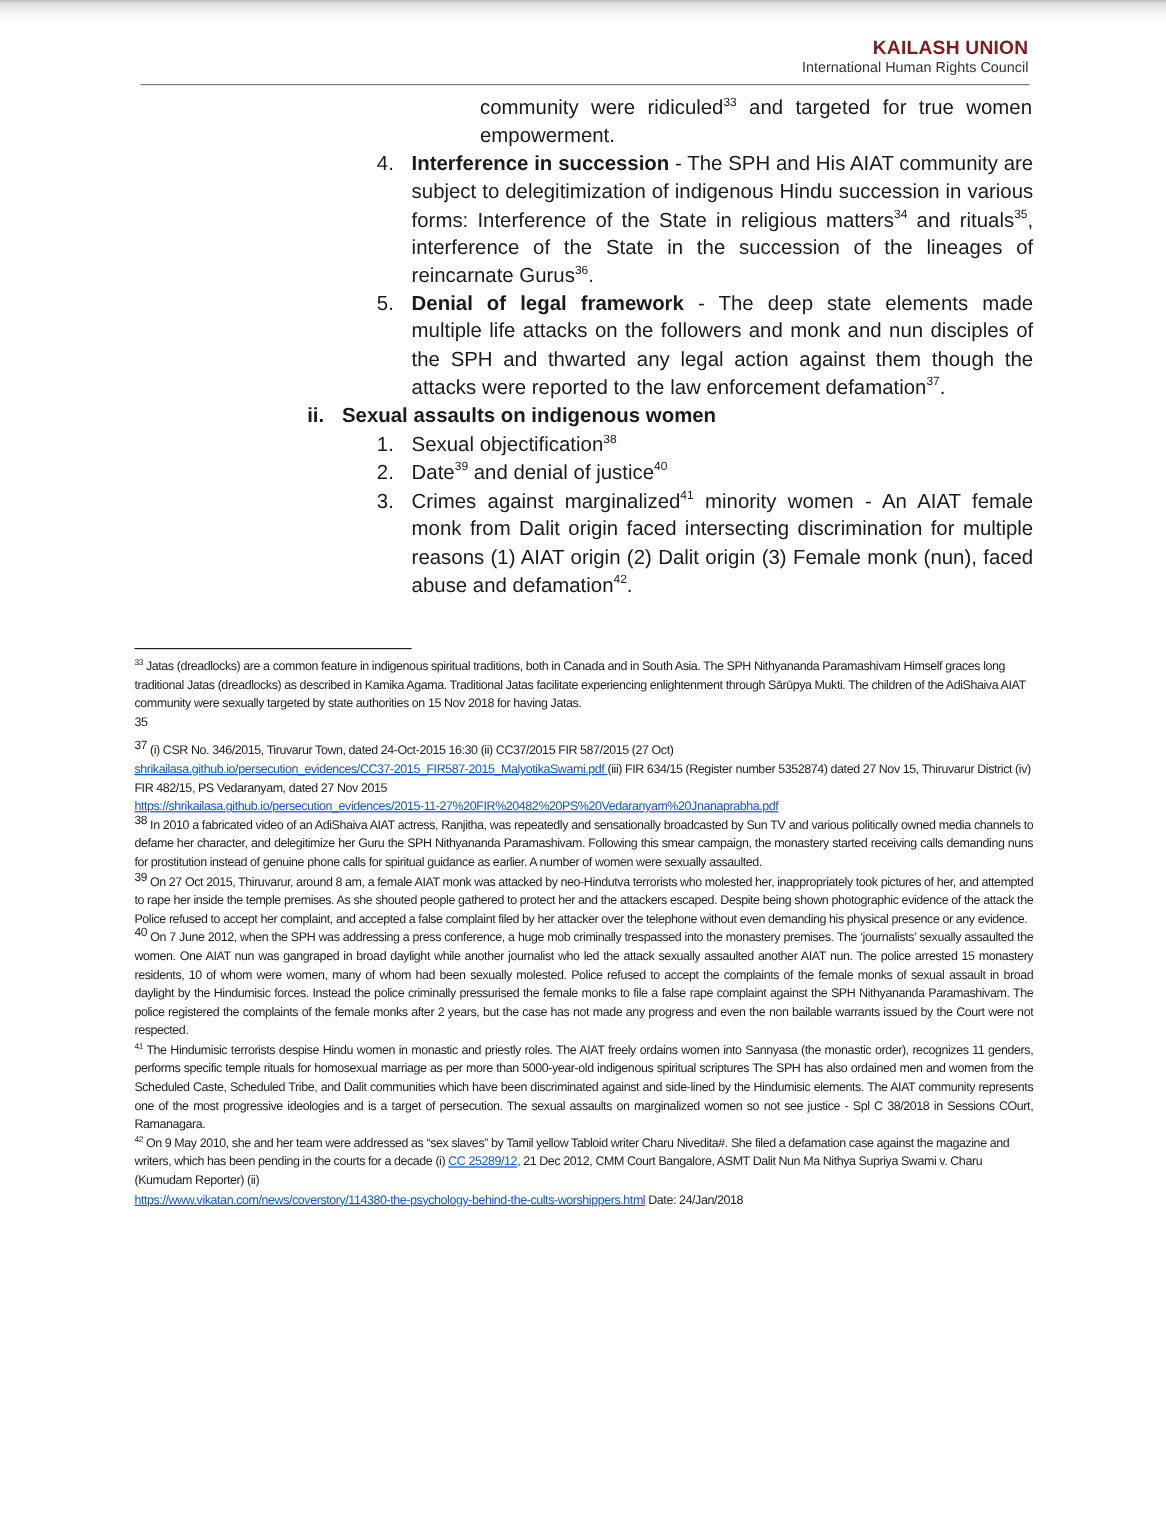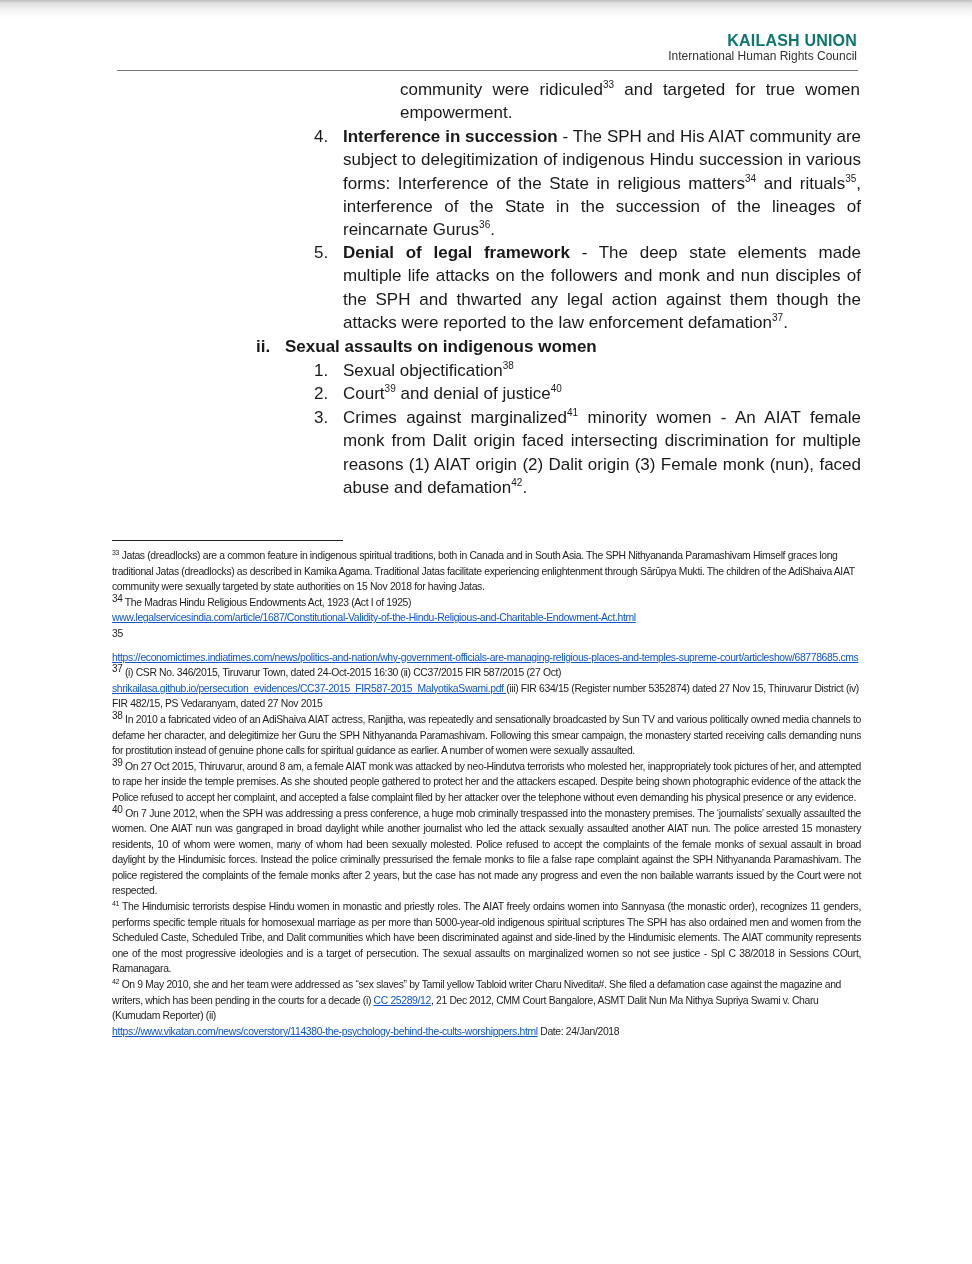--- a/index.html
+++ b/index.html
@@ -5,21 +5,21 @@
     html, body { margin: 0; padding: 0; }
     body {
       width: 972px; height: 1264px; background: #ffffff; position: relative; overflow: hidden;
       font-family: "Liberation Sans", sans-serif; color: #1a1a1a;
     }
     .top-shade {
       position: absolute; left: 0; top: 0; width: 972px; height: 18px;
       background: linear-gradient(#bdbdbd 0px, #dedede 3px, #f4f4f4 10px, #ffffff 18px);
     }
     .header { position: absolute; right: 115px; top: 32px; text-align: right; }
-    .header .org { font-weight: bold; font-size: 16px; letter-spacing: 0.2px; color: #0f766e; line-height: 18px; }
+    .header .org { font-weight: bold; font-size: 16px; letter-spacing: 0.2px; color: #7f1d1d; line-height: 18px; }
     .header .sub { font-size: 12px; color: #333; line-height: 13px; }
     .header-rule { position: absolute; left: 117px; top: 70px; width: 741px; height: 1px; background: #777; }
 
     .body-text { position: absolute; left: 0; top: 78px; width: 972px; font-size: 17px; line-height: 23.3px; color: #1a1a1a; }
     .para { position: absolute; text-align: justify; }
     .para .num { position: absolute; left: -29px; top: 0; }
     .para b { font-weight: bold; }
     sup { font-size: 10px; line-height: 0; vertical-align: 7px; }
     .roman { position: absolute; left: 256px; font-weight: bold; }
     .roman .rn { display: inline-block; width: 29px; }
@@ -67,48 +67,42 @@
   <div class="roman" style="top:257px;">
     <span class="rn">ii.</span><span>Sexual assaults on indigenous women</span>
   </div>
 
   <div class="para" style="left:343px; top:281px; width:518px;">
     <span class="num">1.</span>
     <span>Sexual objectification</span><sup>38</sup>
   </div>
   <div class="para" style="left:343px; top:304px; width:518px;">
     <span class="num">2.</span>
-    <span>Court</span><sup>39</sup><span> and denial of justice</span><sup>40</sup>
+    <span>Date</span><sup>39</sup><span> and denial of justice</span><sup>40</sup>
   </div>
   <div class="para" style="left:343px; top:328px; width:518px;">
     <span class="num">3.</span>
     <span>Crimes against marginalized</span><sup>41</sup><span> minority women - An AIAT female monk from Dalit origin faced intersecting discrimination for multiple reasons (1) AIAT origin (2) Dalit origin (3) Female monk (nun), faced abuse and defamation</span><sup>42</sup><span>.</span>
   </div>
 </div>
 
 <div class="fn-rule"></div>
 
 <div class="footnotes">
   <p class="fn">
     <sup>33</sup><span> Jatas (dreadlocks) are a common feature in indigenous spiritual traditions, both in Canada and in South Asia. The SPH Nithyananda Paramashivam Himself graces long traditional Jatas (dreadlocks) as described in Kamika Agama. Traditional Jatas facilitate experiencing enlightenment through Sārūpya Mukti. The children of the AdiShaiva AIAT community were sexually targeted by state authorities on 15 Nov 2018 for having Jatas.</span>
   </p>
   <p class="fn">
-    <sup class="bignum">34</sup><span> The Madras Hindu Religious Endowments Act, 1923 (Act I of 1925)</span><br>
-    <a class="link">www.legalservicesindia.com/article/1687/Constitutional-Validity-of-the-Hindu-Religious-and-Charitable-Endowment-Act.html</a>
-  </p>
-  <p class="fn">
     <span>35</span>
   </p>
   <div class="gap"></div>
   <p class="fn">
-    <a class="link" style="word-break: break-all;">https://economictimes.indiatimes.com/news/politics-and-nation/why-government-officials-are-managing-religious-places-and-temples-supreme-court/articleshow/68778685.cms</a>
-  </p>
-  <p class="fn">
     <sup class="bignum">37</sup><span> (i) CSR No. 346/2015, Tiruvarur Town, dated 24-Oct-2015 16:30 (ii) CC37/2015 FIR 587/2015 (27 Oct)</span><br>
     <a class="link">shrikailasa.github.io/persecution_evidences/CC37-2015_FIR587-2015_MalyotikaSwami.pdf </a><span> (iii) FIR 634/15 (Register number 5352874) dated 27 Nov 15, Thiruvarur District  (iv) FIR 482/15, PS Vedaranyam, dated 27 Nov 2015</span><br>
+    <a class="link">https://shrikailasa.github.io/persecution_evidences/2015-11-27%20FIR%20482%20PS%20Vedaranyam%20Jnanaprabha.pdf</a>
   </p>
   <p class="fn just">
     <sup class="bignum">38</sup><span>  In 2010 a fabricated video of an AdiShaiva AIAT actress, Ranjitha, was repeatedly and sensationally broadcasted by Sun TV and various politically owned media channels to defame her character, and delegitimize her Guru the SPH Nithyananda Paramashivam. Following this smear campaign, the monastery started receiving calls demanding nuns for prostitution instead of genuine phone calls for spiritual guidance as earlier.  A number of women were sexually assaulted.</span>
   </p>
   <p class="fn just">
     <sup class="bignum">39</sup><span>  On 27 Oct 2015, Thiruvarur, around 8 am, a female AIAT monk was attacked by neo-Hindutva terrorists who molested her, inappropriately took pictures of her, and attempted to rape her inside the temple premises. As she shouted people gathered to protect her and the attackers escaped. Despite being shown photographic evidence of the attack the Police refused to accept her complaint, and accepted a false complaint filed by her attacker over the telephone without even demanding his physical presence or any evidence.</span>
   </p>
   <p class="fn just">
     <sup class="bignum">40</sup><span>  On 7 June 2012, when the SPH was addressing a press conference, a huge mob criminally trespassed into the monastery premises. The ‘journalists’ sexually assaulted the women. One AIAT nun was gangraped in broad daylight while another journalist who led the attack sexually assaulted  another AIAT nun. The police arrested 15 monastery residents, 10 of whom were women, many of whom had been sexually molested. Police refused to accept the complaints of the female monks of sexual assault in broad daylight by the Hindumisic forces. Instead the police criminally pressurised the female monks to file a false rape complaint against the SPH Nithyananda Paramashivam. The police registered the complaints of the female monks after 2 years, but the case has not made any progress and even the non bailable warrants issued by the Court were not respected.</span>
   </p>

